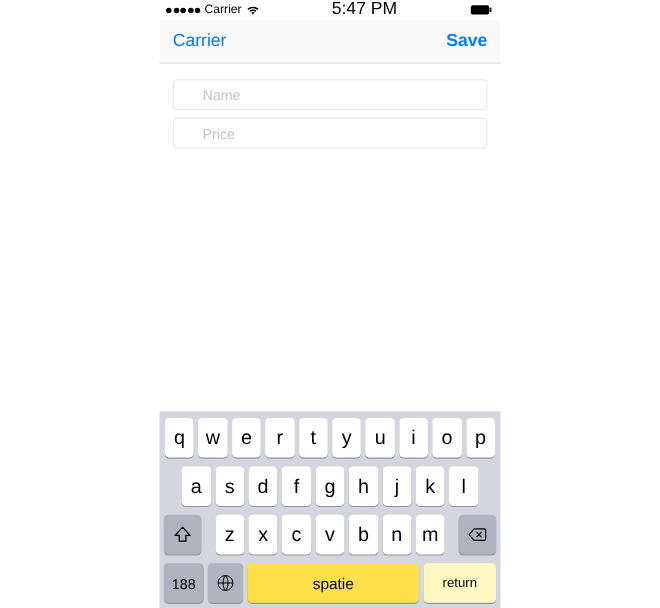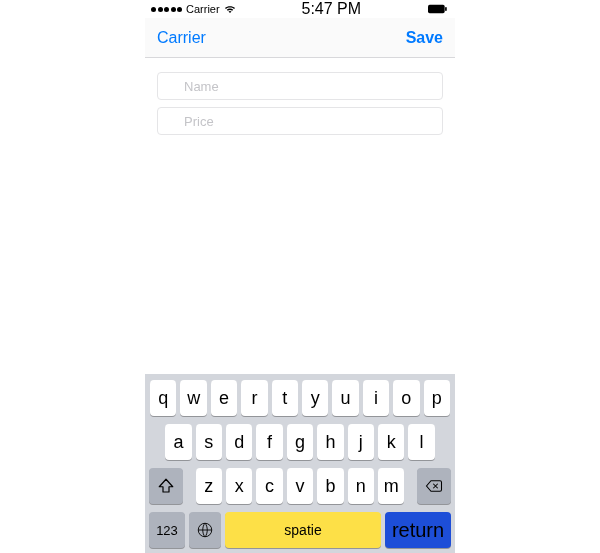--- a/index.html
+++ b/index.html
@@ -111,21 +111,21 @@
   .row3 { justify-content: space-between; padding: 0 1px; }
   .row3 .letters { display: flex; gap: 4px; }
   .bottom-row {
     display: flex;
     gap: 4px;
     padding: 0 1px;
   }
   .key.num { background:#aeb3bd; width:36px; font-size:13px; }
   .key.globe { background:#aeb3bd; width:32px; }
   .key.space { background:#fde047; flex:1; font-size:14px; }
-  .key.return { background:#1d4ed8; width:66px; font-size:20px; }
+  .key.return { background:#fef9c3; width:66px; font-size:12px; }
 </style>
 </head>
 <body>
 
 <div class="device">
 
   <div class="status-bar">
     <div class="status-left">
       <div class="signal-dots">
         <span></span>
@@ -200,21 +200,21 @@
           <div class="key">m</div>
         </div>
       <div class="key mod backspace">
         <svg viewBox="0 0 24 24">
           <path d="M8 5 H20 A2 2 0 0 1 22 7 V17 A2 2 0 0 1 20 19 H8 L2 12 Z" fill="none" stroke="#000" stroke-width="1.4"></path>
           <path d="M11 9 L17 15 M17 9 L11 15" stroke="#000" stroke-width="1.4"></path>
         </svg>
       </div>
     </div>
     <div class="bottom-row">
-      <div class="key num">123</div>
+      <div class="key num">188</div>
       <div class="key globe">
         <svg width="18" height="18" viewBox="0 0 24 24">
           <circle cx="12" cy="12" r="9" fill="none" stroke="#000" stroke-width="1.2"></circle>
           <path d="M3 12 H21 M12 3 C8 7 8 17 12 21 M12 3 C16 7 16 17 12 21" fill="none" stroke="#000" stroke-width="1.2"></path>
         </svg>
       </div>
       <div class="key space">spatie</div>
       <div class="key return">return</div>
     </div>
   </div>

